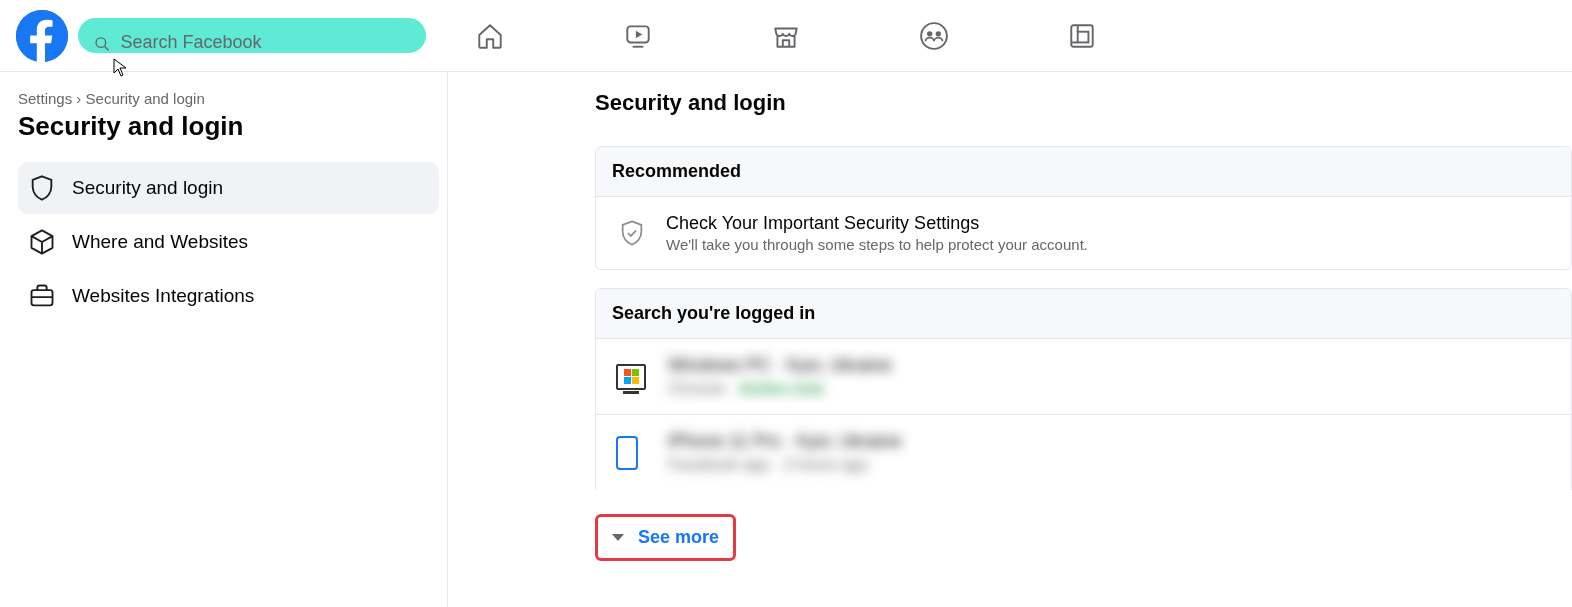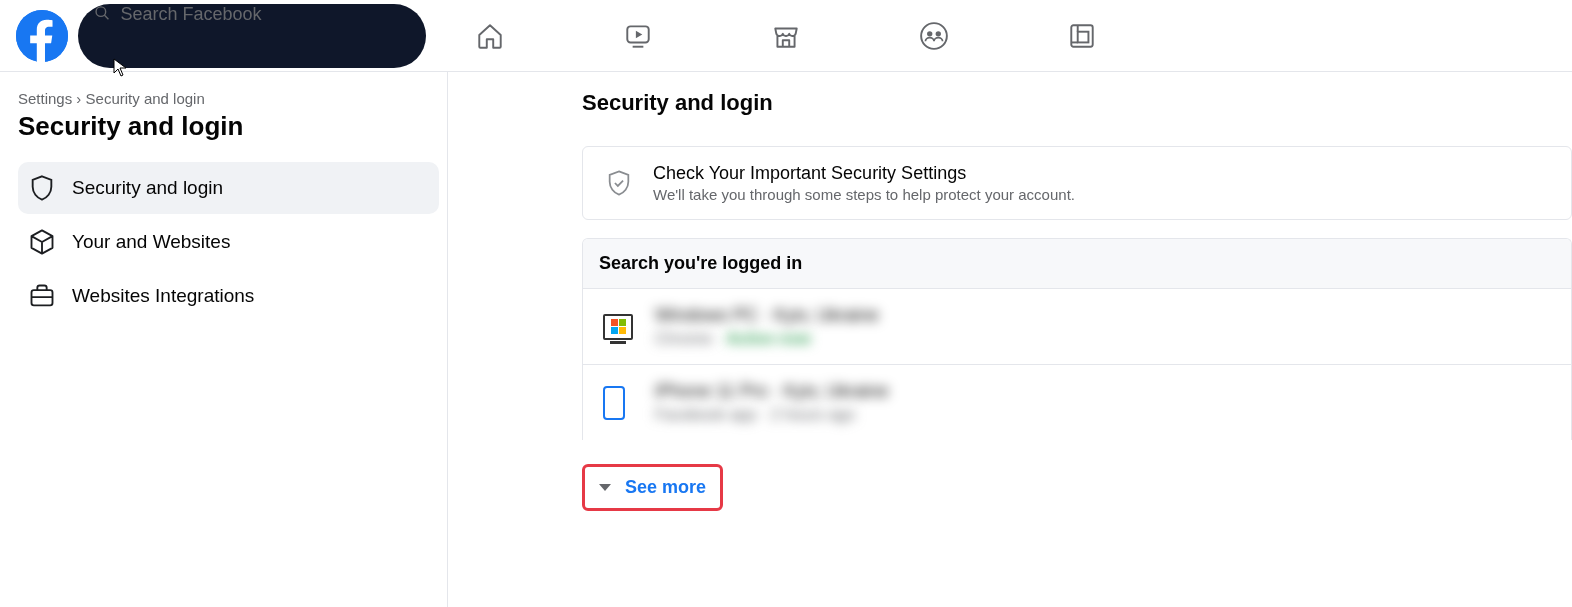--- a/index.html
+++ b/index.html
@@ -25,26 +25,26 @@
       border-radius: 50%;
       background: #1877f2;
       display: flex;
       align-items: center;
       justify-content: center;
       flex-shrink: 0;
     }
     .logo svg { width: 52px; height: 52px; }
     .search-wrap {
       margin-left: 10px;
-      background: #0f172a;
+      background: #5eead4;
       border-radius: 50px;
-      height: 64px;
+      height: 35px;
       width: 348px;
       display: flex;
-      align-items: flex-start;
+      align-items: flex-end;
       padding: 0 16px;
     }
     .search-wrap svg { width: 18px; height: 18px; color: #65676b; }
     .search-input {
       border: none;
       background: transparent;
       outline: none;
       font-size: 18px;
       color: #65676b;
       margin-left: 10px;
@@ -67,20 +67,21 @@
       align-items: center;
       justify-content: center;
       cursor: pointer;
       color: #65676b;
     }
     .nav-tab svg { width: 30px; height: 30px; }
     
     .content {
       display: flex;
       height: calc(100% - 72px);
+      gap: 13px;
     }
     .sidebar {
       width: 448px;
       border-right: 1px solid #e4e6eb;
       padding: 18px 8px 0 18px;
     }
     .breadcrumb {
       font-size: 15px;
       color: #65676b;
       margin-bottom: 4px;
@@ -311,35 +312,36 @@
     <div class="sidebar-item active">
       <svg class="sidebar-item-icon" viewBox="0 0 24 24">
           <path d="M12 2l8 3v6c0 5-3.5 9.5-8 11-4.5-1.5-8-6-8-11V5l8-3z" stroke="currentColor" stroke-width="1.6" fill="none"></path>
         </svg>
       <span class="sidebar-item-label">Security and login</span>
     </div>
     <div class="sidebar-item">
       <svg class="sidebar-item-icon" viewBox="0 0 24 24">
           <path d="M12 2l9 5v10l-9 5-9-5V7l9-5z M3 7l9 5 9-5 M12 12v10" stroke="currentColor" stroke-width="1.6" fill="none" stroke-linejoin="round"></path>
         </svg>
-      <span class="sidebar-item-label">Your and Websites</span>
+      <span class="sidebar-item-label">Where and Websites</span>
     </div>
     <div class="sidebar-item">
       <svg class="sidebar-item-icon" viewBox="0 0 24 24">
           <rect x="3" y="7" width="18" height="13" rx="2" stroke="currentColor" stroke-width="1.6" fill="none"></rect>
           <path d="M8 7V5a2 2 0 012-2h4a2 2 0 012 2v2 M3 13h18" stroke="currentColor" stroke-width="1.6" fill="none"></path>
         </svg>
       <span class="sidebar-item-label">Websites Integrations</span>
     </div>
   </div>
 
   <div class="main">
     <div class="main-title">Security and login</div>
 
     <div class="card">
+      <div class="card-header">Recommended</div>
       <div class="card-row">
         <div class="row-icon">
           <svg viewBox="0 0 24 24">
               <path d="M12 2l8 3v6c0 5-3.5 9.5-8 11-4.5-1.5-8-6-8-11V5l8-3z" stroke="currentColor" stroke-width="1.5" fill="none"></path>
               <path d="M8.5 12l2.5 2.5 4.5-4.5" stroke="currentColor" stroke-width="1.5" fill="none"></path>
             </svg>
         </div>
         <div class="row-text">
           <div class="row-title">Check Your Important Security Settings</div>
           <div class="row-sub">We'll take you through some steps to help protect your account.</div>

